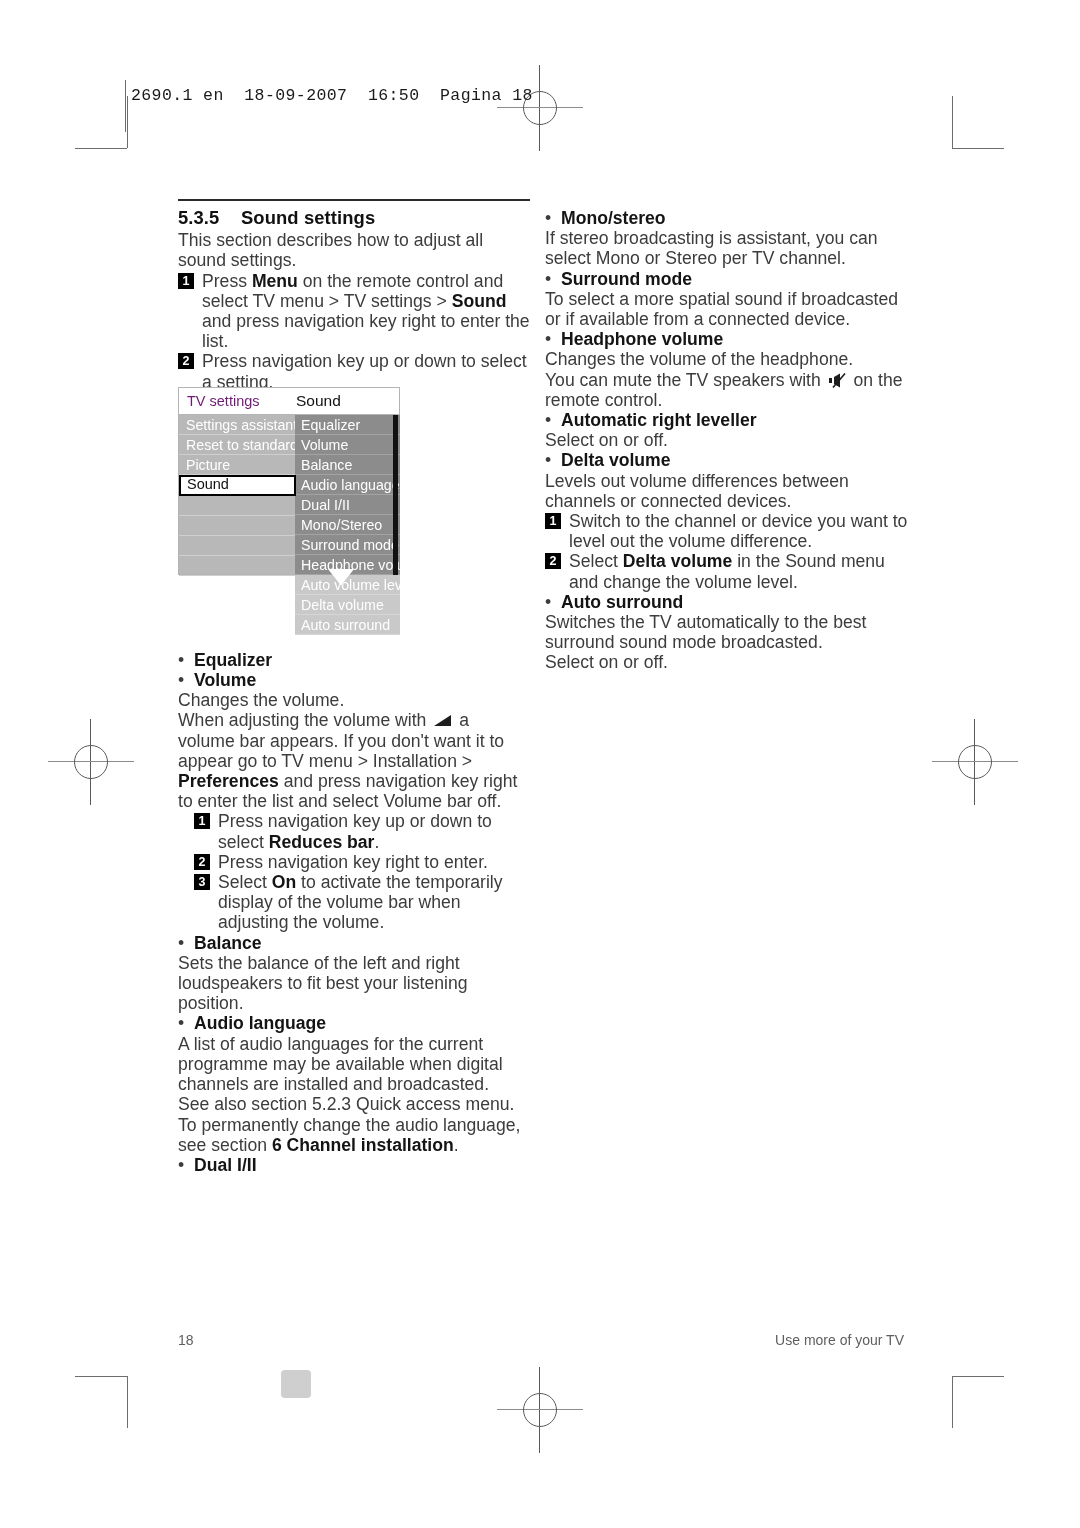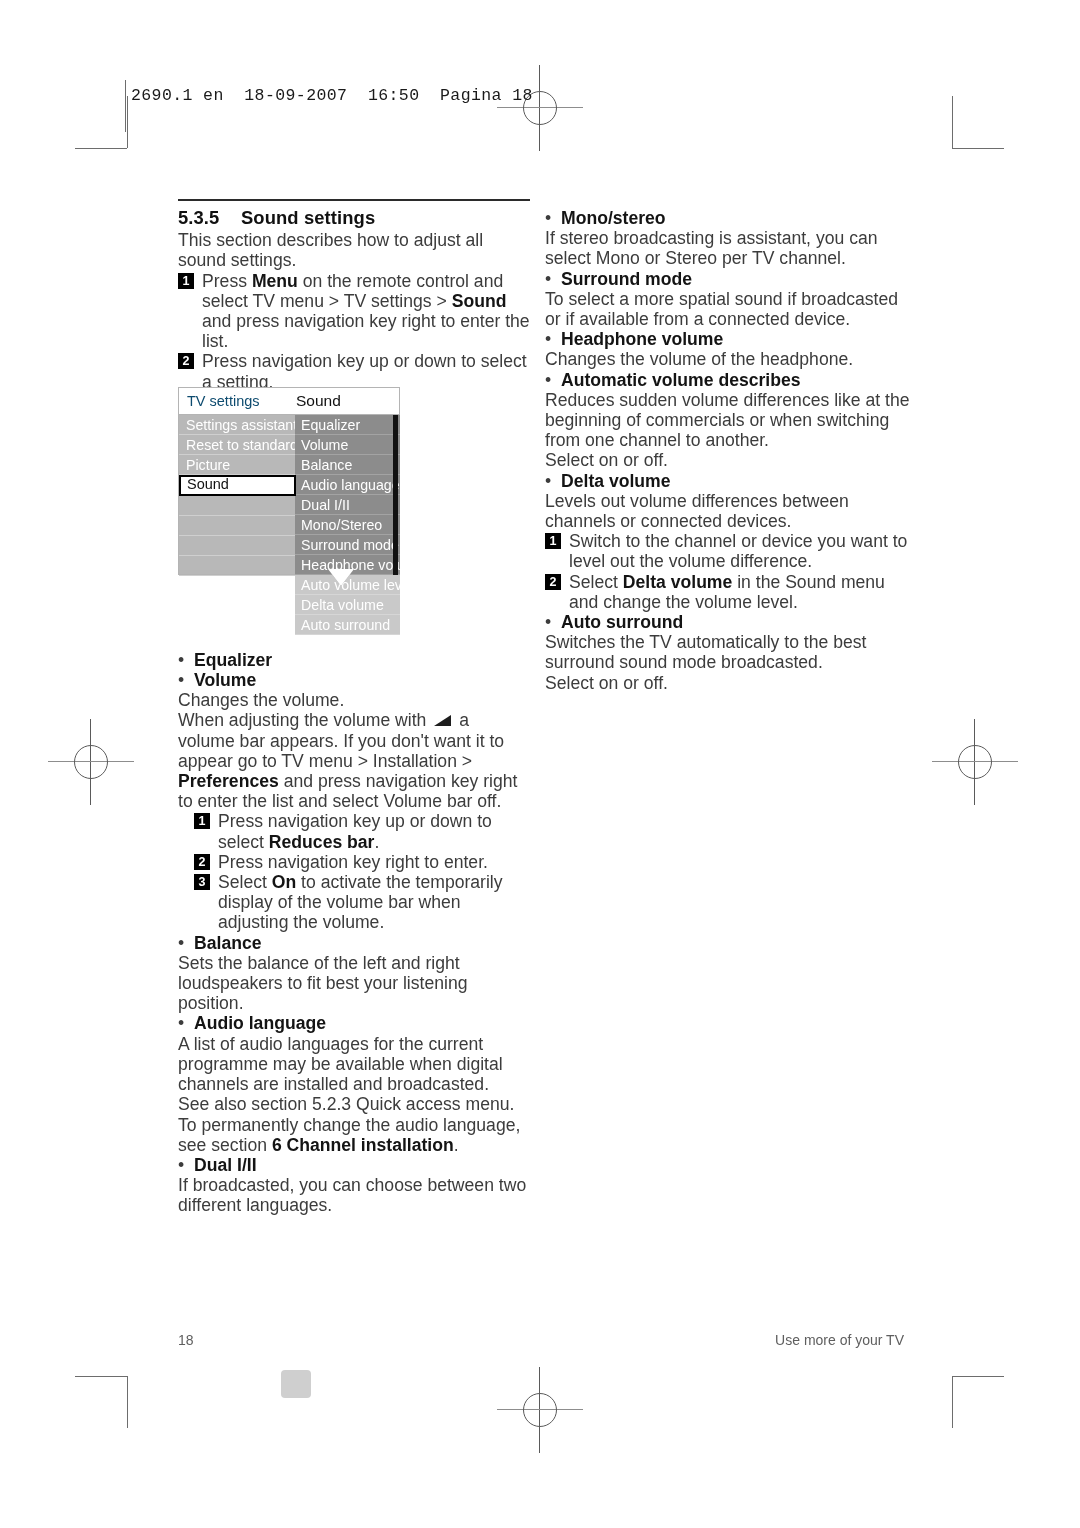--- a/index.html
+++ b/index.html
@@ -143,21 +143,21 @@
   }
   .fig-head {
     position: absolute; left: 0; top: 0;
     width: 222px; height: 28px;
     background: #ffffff;
     border: 1px solid #b4b4b4;
     box-sizing: border-box;
   }
   .fig-head .h-left {
     position: absolute; left: 8px; top: 5px;
-    font-size: 14.5px; color: #0c4a6e;
+    font-size: 14.5px; color: #701a75;
   }
   .fig-head .h-right {
     position: absolute; left: 117px; top: 4px;
     font-size: 15.5px; color: #111; font-weight: 500;
   }
 
   .fig-leftcol {
     position: absolute;
     left: 0; top: 28px;
     width: 118px; height: 160px;
@@ -357,21 +357,20 @@
     <span class="btxt" style="font-weight:bold;color:#141414;">Audio language</span>
   </div>
   <p class="para sub">A list of audio languages for the current programme may be available when digital channels are installed and broadcasted.</p>
   <p class="para sub">See also section 5.2.3 Quick access menu.</p>
   <p class="para sub">To permanently change the audio language, see section <b>6 Channel installation</b>.</p>
 
   <div class="bullet">
     <span class="dot">•</span>
     <span class="btxt" style="font-weight:bold;color:#141414;">Dual I/II</span>
   </div>
-  <p class="para sub">If broadcasted, you can choose between two different languages.</p>
 
 </div>
 
 <div class="figure">
 
   <div class="fig-head">
     <span class="h-left">TV settings</span>
     <span class="h-right">Sound</span>
   </div>
 
@@ -420,26 +419,30 @@
     <span class="dot">•</span>
     <span class="btxt" style="font-weight:bold;color:#141414;">Surround mode</span>
   </div>
   <p class="para sub">To select a more spatial sound if broadcasted or if available from a connected device.</p>
 
   <div class="bullet">
     <span class="dot">•</span>
     <span class="btxt" style="font-weight:bold;color:#141414;">Headphone volume</span>
   </div>
   <p class="para sub">Changes the volume of the headphone.</p>
-
-  <div class="bullet">
-    <span class="dot">•</span>
-    <span class="btxt" style="font-weight:bold;color:#141414;">Automatic volume describes</span>
-  </div>
-  <p class="para sub">Reduces sudden volume differences like at the beginning of commercials or when switching from one channel to another.</p>
+  <p class="para sub">You can mute the TV speakers with <span class="ico-mute"><svg viewBox="0 0 19 15" width="19" height="15">
+          <polygon points="1,5 4,5 4,10 1,10" fill="#1d1d1d"></polygon>
+          <polygon points="6,4 12,0.5 12,14.5 6,11" fill="#1d1d1d"></polygon>
+          <line x1="5" y1="14.5" x2="17" y2="0.5" stroke="#1d1d1d" stroke-width="1.6"></line>
+        </svg></span> on the remote control.</p>
+
+  <div class="bullet">
+    <span class="dot">•</span>
+    <span class="btxt" style="font-weight:bold;color:#141414;">Automatic right leveller</span>
+  </div>
   <p class="para sub">Select on or off.</p>
 
   <div class="bullet">
     <span class="dot">•</span>
     <span class="btxt" style="font-weight:bold;color:#141414;">Delta volume</span>
   </div>
   <p class="para sub">Levels out volume differences between channels or connected devices.</p>
 
   <div class="step">
     <span class="badge">1</span>

